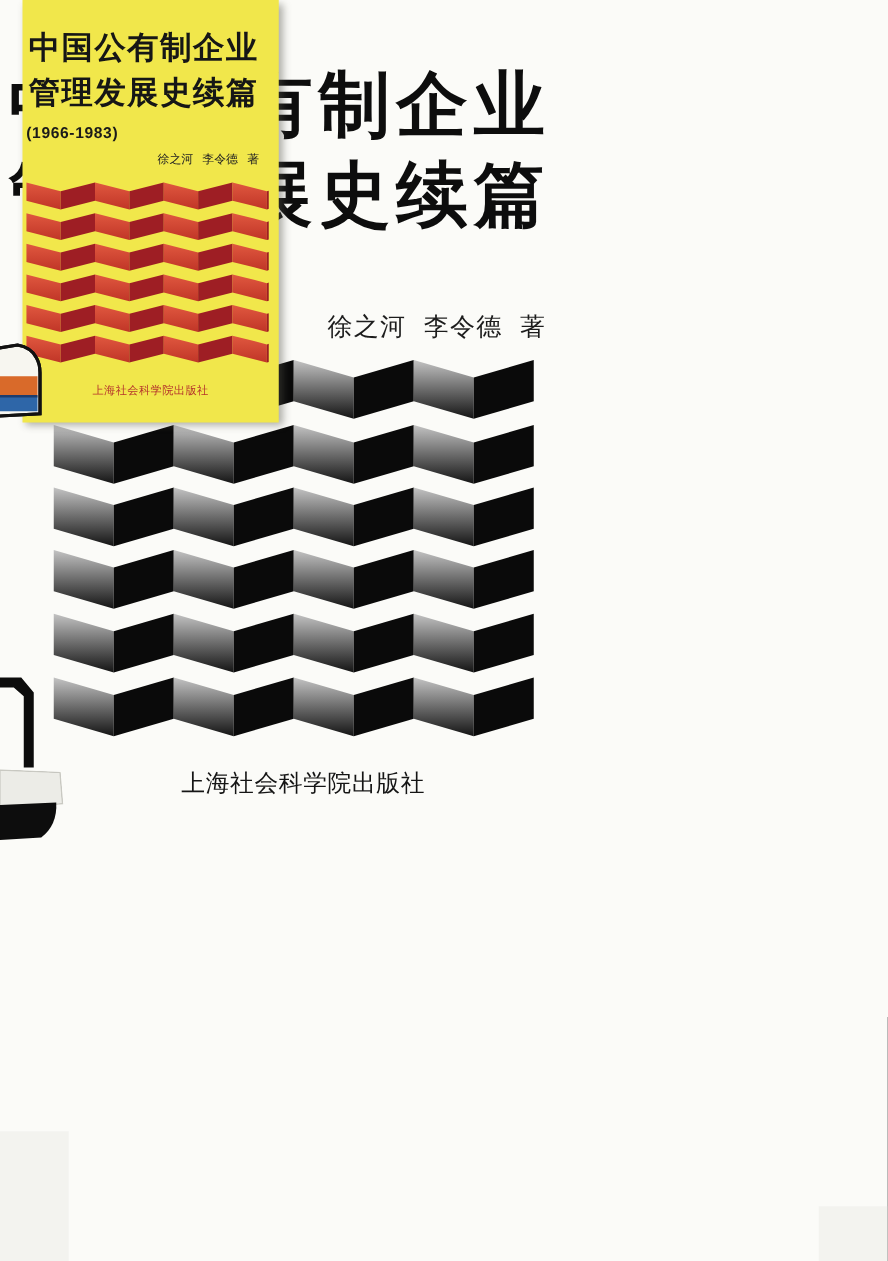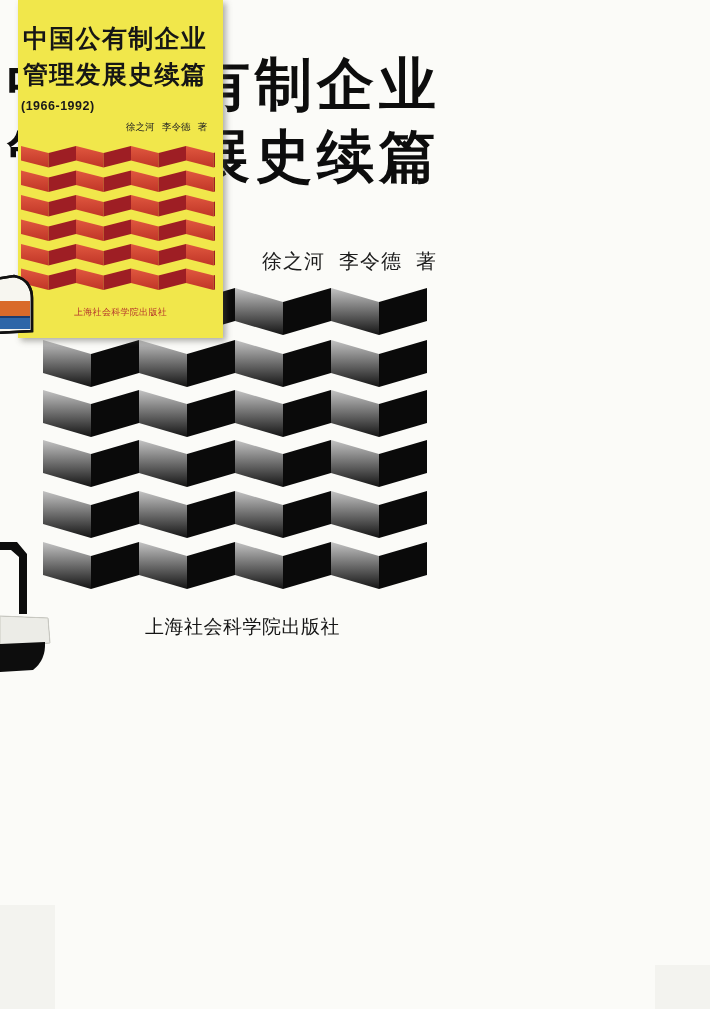--- a/index.html
+++ b/index.html
@@ -121,21 +121,21 @@
     <path d="M0 78 L48 80 L50 105 L0 108 Z" fill="#ecece7" stroke="#c9c9c2" stroke-width="1"></path>
     <path d="M0 106 L45 104 Q46 122 33 132 L0 134 Z" fill="#0d0d0d"></path>
   </svg>
 
   <div class="abs smudge" style="left:0;top:905px;width:55px;height:104px;"></div>
   <div class="abs smudge" style="left:655px;top:965px;width:55px;height:44px;"></div>
 
   <div class="abs card" id="card-bg" style="background: rgb(241, 231, 75);">
     <div class="abs card-title" style="left:5px;top:26px;">中国公有制企业</div>
     <div class="abs card-title" style="left:5px;top:62px;">管理发展史续篇</div>
-    <div class="abs card-years" style="left:3px;top:99px;">(1966-1992)</div>
+    <div class="abs card-years" style="left:3px;top:99px;">(1966-1983)</div>
     <div class="abs card-authors" style="left:108px;top:121px;">徐之河 李令德 著</div>
     <svg class="abs" style="left:3px;top:145px;" width="194" height="150" id="inset-zigzag">
         <defs>
           <linearGradient id="inset-zigzag-grad" x1="0" y1="0" x2="0" y2="1">
             <stop offset="0" stop-color="#e0583f"></stop>
             <stop offset="1" stop-color="#c03527"></stop>
           </linearGradient>
         </defs>
         <polygon points="0,1 27.5,8 27.5,22.5 0,15.5" fill="url(#inset-zigzag-grad)"></polygon>
         <polygon points="27.5,8 55,1 55,15.5 27.5,22.5" fill="#9e1e24"></polygon>

